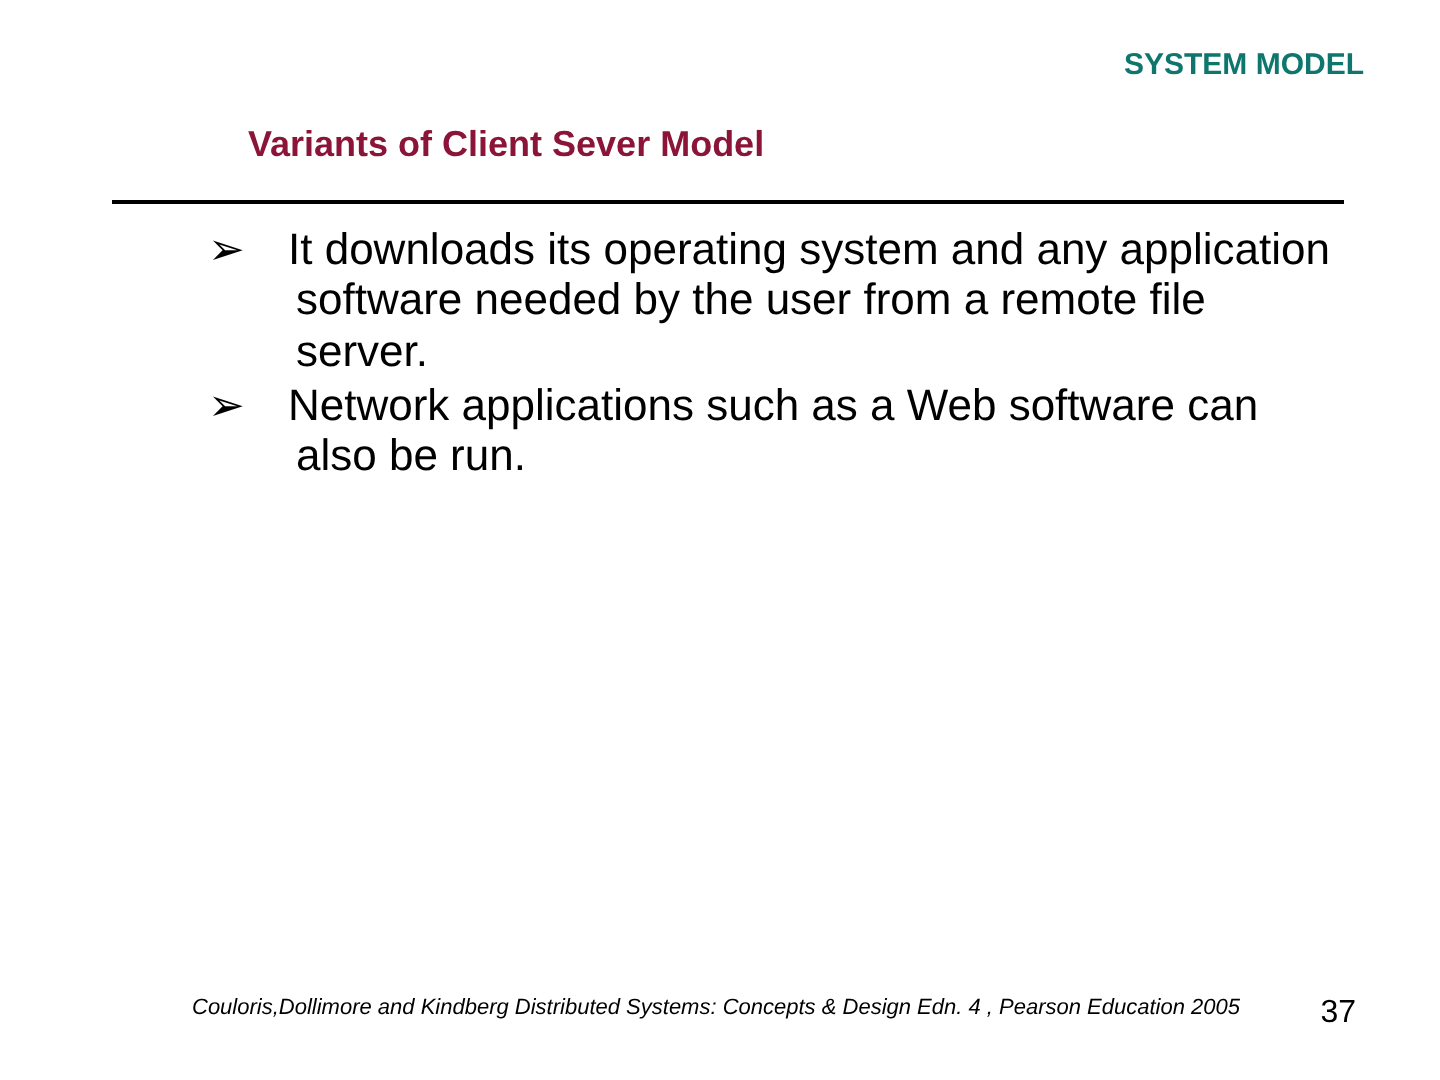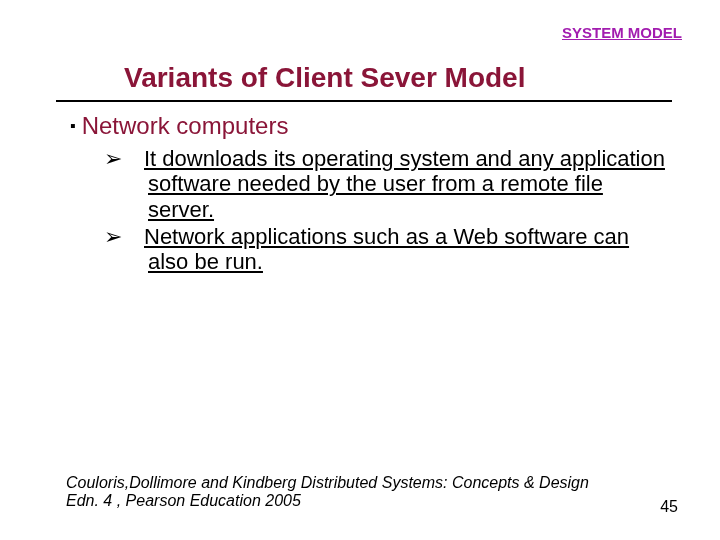--- a/index.html
+++ b/index.html
@@ -10,28 +10,27 @@
     font-family: Arial, Helvetica, sans-serif;
     position: relative;
     overflow: hidden;
   }
   .header-label {
     position: absolute;
     top: 24px;
     right: 38px;
     font-weight: bold;
     font-size: 15px;
-    color: #a21caf;
-    text-decoration: underline;
+    color: #0f766e;
   }
   .title {
     position: absolute;
     top: 62px;
     left: 124px;
-    font-size: 28px;
+    font-size: 18px;
     font-weight: bold;
     color: #8a1538;
   }
   .hr {
     position: absolute;
     top: 100px;
     left: 56px;
     width: 616px;
     height: 2px;
     background: #000;
@@ -61,32 +60,31 @@
     margin-left: 56px;
     width: 540px;
   }
   .bullet-item {
     font-size: 22px;
     color: #000;
     line-height: 1.15;
     margin-bottom: 2px;
     text-indent: -22px;
     padding-left: 22px;
-    text-decoration: underline;
   }
   .arrow {
     display: inline-block;
     width: 18px;
     color: #000;
   }
   .footer {
     position: absolute;
     bottom: 30px;
-    left: 66px;
-    font-size: 16px;
+    left: 96px;
+    font-size: 11px;
     font-style: italic;
     color: #000;
     width: 540px;
   }
   .page-number {
     position: absolute;
     bottom: 24px;
     right: 42px;
     font-size: 16px;
     color: #000;
@@ -95,28 +93,25 @@
 </head>
 <body>
 
 <div class="header-label">SYSTEM MODEL</div>
 
 <div class="title">Variants of Client Sever Model</div>
 
 <div class="hr"></div>
 
 <div class="section">
-  <div class="section-heading">
-    <span class="bullet-square">▪</span><span>Network computers</span>
-  </div>
   <div class="bullets">
     <div class="bullet-item">
       <span class="arrow">➢</span><span>It downloads its operating system and any application software needed by the user from a remote file server.</span>
     </div>
     <div class="bullet-item">
       <span class="arrow">➢</span><span>Network applications such as a Web software can also be run.</span>
     </div>
   </div>
 </div>
 
 <div class="footer">Couloris,Dollimore and Kindberg  Distributed Systems: Concepts &amp; Design  Edn. 4 , Pearson Education 2005</div>
 
-<div class="page-number">45</div>
+<div class="page-number">37</div>
 
 </body></html>

